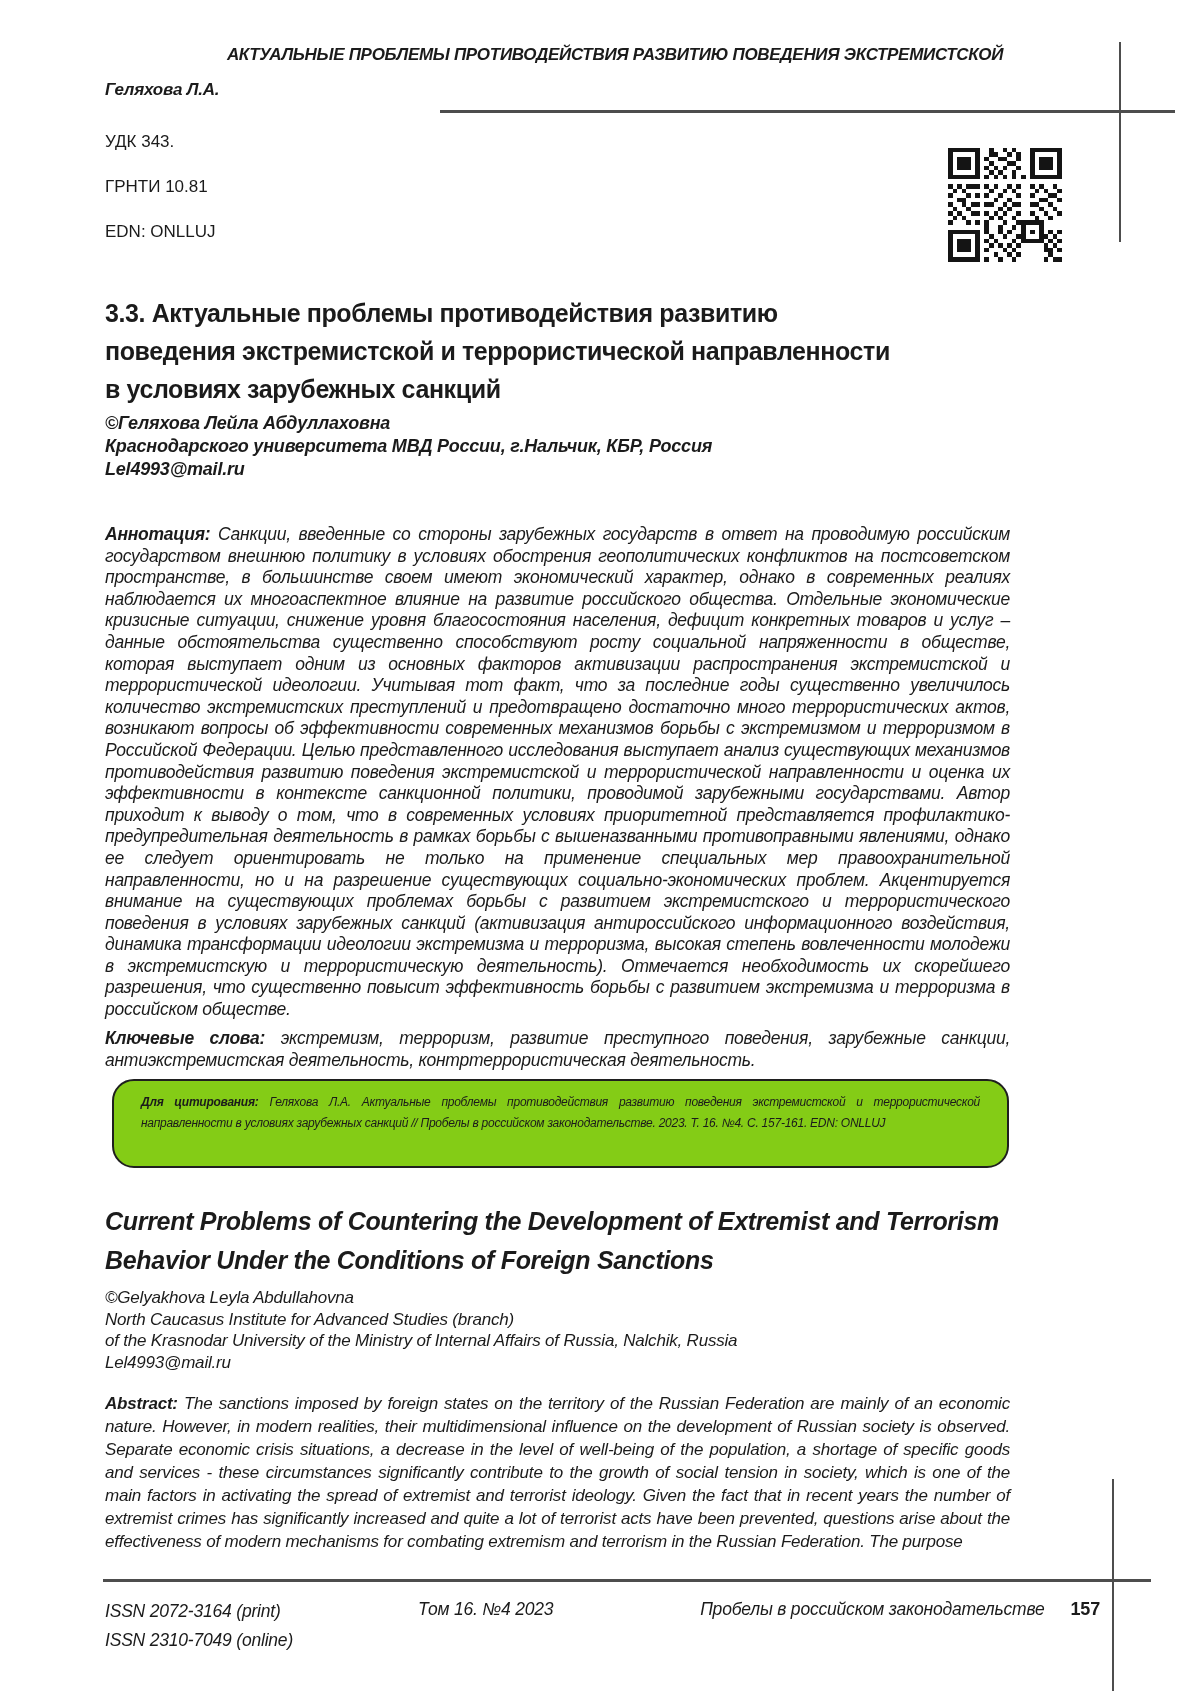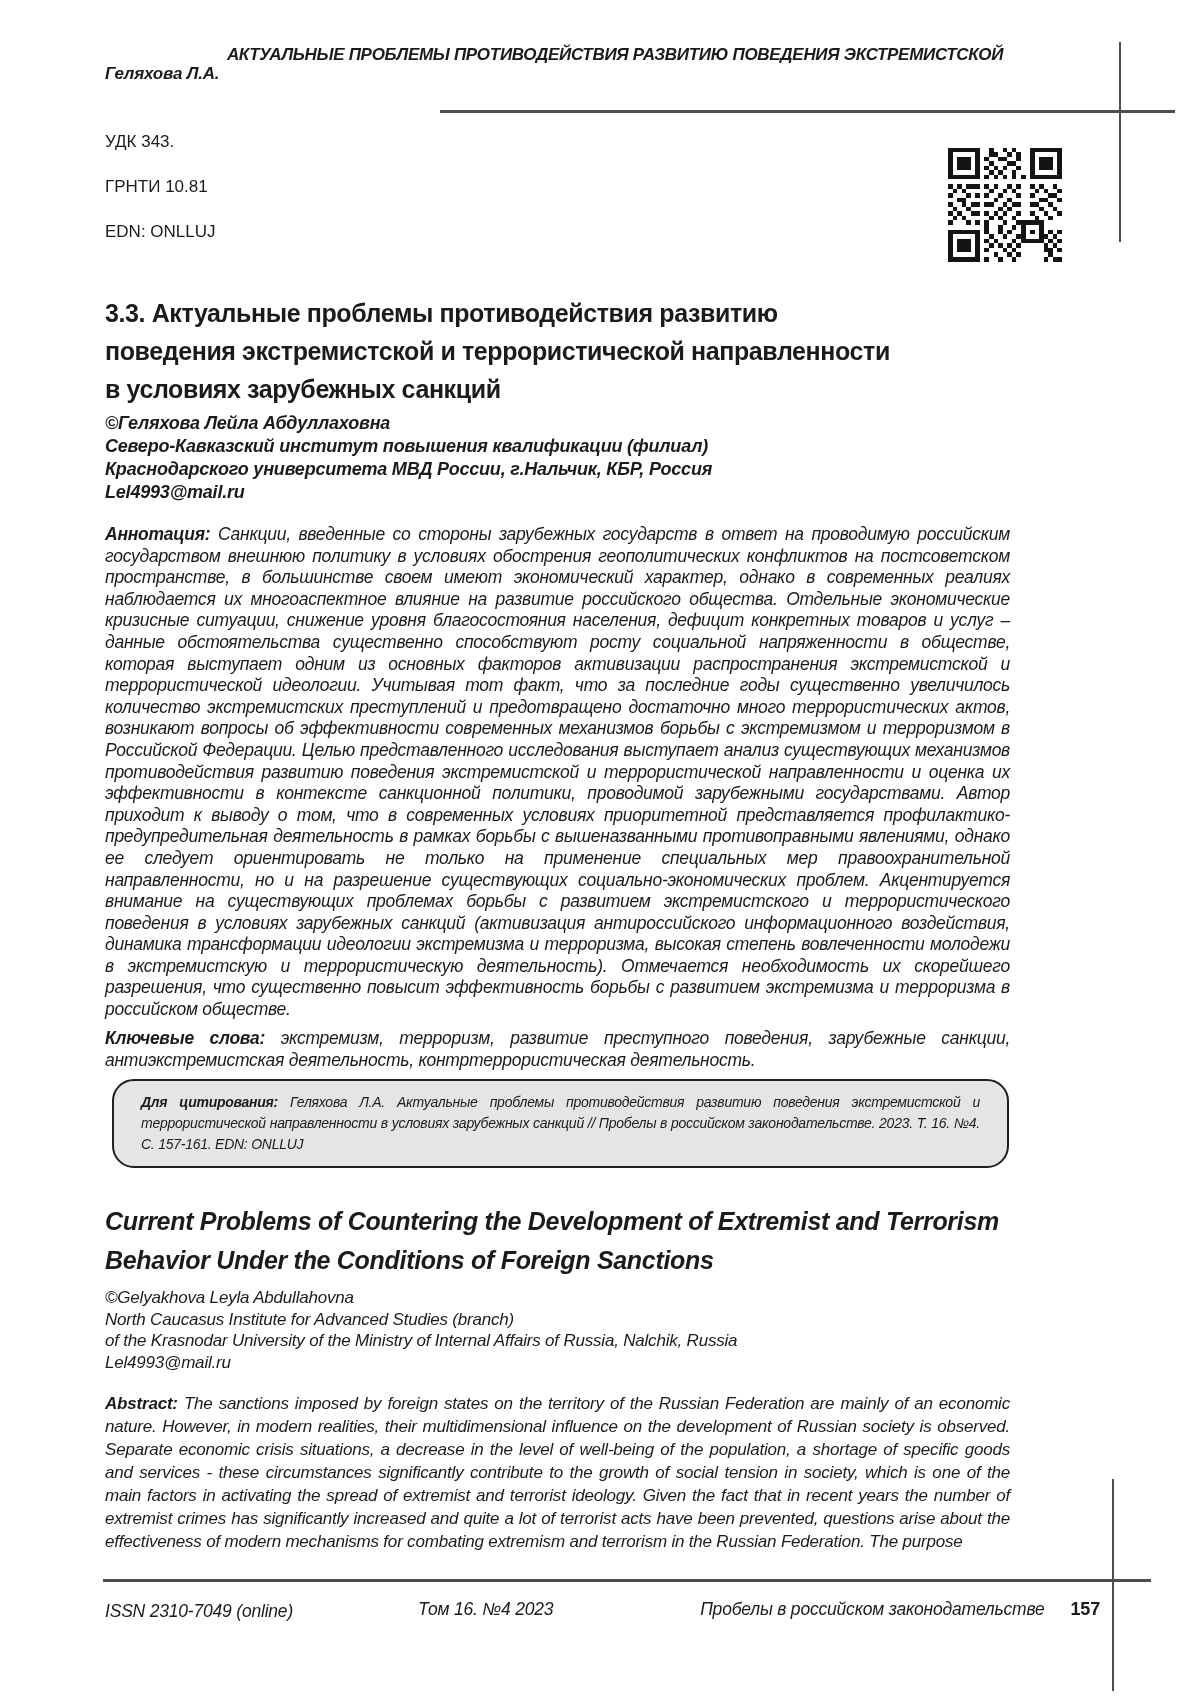--- a/index.html
+++ b/index.html
@@ -6,21 +6,21 @@
   .page{
     position:relative;
     width:1200px;height:1697px;
     background:#ffffff;
     font-family:"Liberation Sans", sans-serif;
     color:#1b1b1b;
     overflow:hidden;
   }
   
   .hdr-author{
-    position:absolute;left:105px;top:64px;
+    position:absolute;left:105px;top:80px;
     font-size:17px;font-weight:bold;font-style:italic;letter-spacing:-0.2px;
   }
   .running-title{
     position:absolute;left:210px;top:42px;width:810px;
     text-align:center;font-size:17px;font-weight:bold;font-style:italic;
     line-height:26px;letter-spacing:-0.3px;
   }
   .rule-top{position:absolute;left:440px;top:110px;width:735px;height:3px;background:#4d4d4d;}
   .vrule-top{position:absolute;left:1119px;top:42px;width:2px;height:200px;background:#4d4d4d;}
   .rule-bottom{position:absolute;left:103px;top:1579px;width:1048px;height:3px;background:#4d4d4d;}
@@ -43,23 +43,23 @@
     font-size:17.5px;font-style:italic;line-height:21.6px;text-align:justify;letter-spacing:-0.25px;
   }
   .annotation .lbl, .keywords .lbl, .citation .lbl, .abstract .lbl{font-weight:bold;}
   .keywords{
     position:absolute;left:105px;top:1028px;width:905px;
     font-size:17.5px;font-style:italic;line-height:21.6px;text-align:justify;letter-spacing:-0.25px;
   }
   .citation{
     position:absolute;left:112px;top:1079px;width:897px;height:89px;
     box-sizing:border-box;
-    background:#e5e5e5;border:2.5px solid #1f1f1f;border-radius:22px;
+    background:#84cc16;border:2.5px solid #1f1f1f;border-radius:22px;
     padding:11px 27px;
-    font-size:14px;font-style:italic;line-height:20.8px;text-align:justify;letter-spacing:-0.25px;
+    font-size:12px;font-style:italic;line-height:20.8px;text-align:justify;letter-spacing:-0.25px;
   }
   
   .title-en{
     position:absolute;left:105px;top:1202px;width:960px;
     font-size:25px;font-weight:bold;font-style:italic;line-height:39px;letter-spacing:-0.3px;
   }
   .authors-en{
     position:absolute;left:105px;top:1287px;width:905px;
     font-size:17px;font-weight:normal;font-style:italic;line-height:21.5px;letter-spacing:-0.2px;
   }
@@ -124,21 +124,20 @@
   </svg>
 
   <div class="title-ru">
     <div>3.3. Актуальные проблемы противодействия развитию</div>
     <div>поведения экстремистской и террористической направленности</div>
     <div>в условиях зарубежных санкций</div>
   </div>
 
   <div class="authors-ru">
     <div>©Геляхова Лейла Абдуллаховна</div>
-    <div>Северо-Кавказский институт повышения квалификации (филиал)</div>
     <div>Краснодарского университета МВД России, г.Нальчик, КБР, Россия</div>
     <div>Lel4993@mail.ru</div>
   </div>
 
   <div class="annotation">
     <span class="lbl">Аннотация:</span>
     <span>Санкции, введенные со стороны зарубежных государств в ответ на проводимую российским государством внешнюю политику в условиях обострения геополитических конфликтов на постсоветском пространстве, в большинстве своем имеют экономический характер, однако в современных реалиях наблюдается их многоаспектное влияние на развитие российского общества. Отдельные экономические кризисные ситуации, снижение уровня благосостояния населения, дефицит конкретных товаров и услуг – данные обстоятельства существенно способствуют росту социальной напряженности в обществе, которая выступает одним из основных факторов активизации распространения экстремистской и террористической идеологии. Учитывая тот факт, что за последние годы существенно увеличилось количество экстремистских преступлений и предотвращено достаточно много террористических актов, возникают вопросы об эффективности современных механизмов борьбы с экстремизмом и терроризмом в Российской Федерации. Целью представленного исследования выступает анализ существующих механизмов противодействия развитию поведения экстремистской и террористической направленности и оценка их эффективности в контексте санкционной политики, проводимой зарубежными государствами. Автор приходит к выводу о том, что в современных условиях приоритетной представляется профилактико-предупредительная деятельность в рамках борьбы с вышеназванными противоправными явлениями, однако ее следует ориентировать не только на применение специальных мер правоохранительной направленности, но и на разрешение существующих социально-экономических проблем. Акцентируется внимание на существующих проблемах борьбы с развитием экстремистского и террористического поведения в условиях зарубежных санкций (активизация антироссийского информационного воздействия, динамика трансформации идеологии экстремизма и терроризма, высокая степень вовлеченности молодежи в экстремистскую и террористическую деятельность). Отмечается необходимость их скорейшего разрешения, что существенно повысит эффективность борьбы с развитием экстремизма и терроризма в российском обществе.</span>
   </div>
 
   <div class="keywords">
@@ -165,20 +164,21 @@
 
   <div class="abstract">
     <span class="lbl">Abstract:</span>
     <span>The sanctions imposed by foreign states on the territory of the Russian Federation are mainly of an economic nature. However, in modern realities, their multidimensional influence on the development of Russian society is observed. Separate economic crisis situations, a decrease in the level of well-being of the population, a shortage of specific goods and services - these circumstances significantly contribute to the growth of social tension in society, which is one of the main factors in activating the spread of extremist and terrorist ideology. Given the fact that in recent years the number of extremist crimes has significantly increased and quite a lot of terrorist acts have been prevented, questions arise about the effectiveness of modern mechanisms for combating extremism and terrorism in the Russian Federation. The purpose</span>
   </div>
 
   <div class="rule-bottom"></div>
   <div class="vrule-bottom"></div>
   <div class="footer">
     <div class="issn">
+      <div>ISSN 2072-3164 (print)</div>
       <div>ISSN 2310-7049 (online)</div>
     </div>
     <div class="volume">Том 16. №4 2023</div>
     <div class="right">
       <span>Пробелы в российском законодательстве</span>
       <span class="pagenum">157</span>
     </div>
   </div>
 
 </div>

